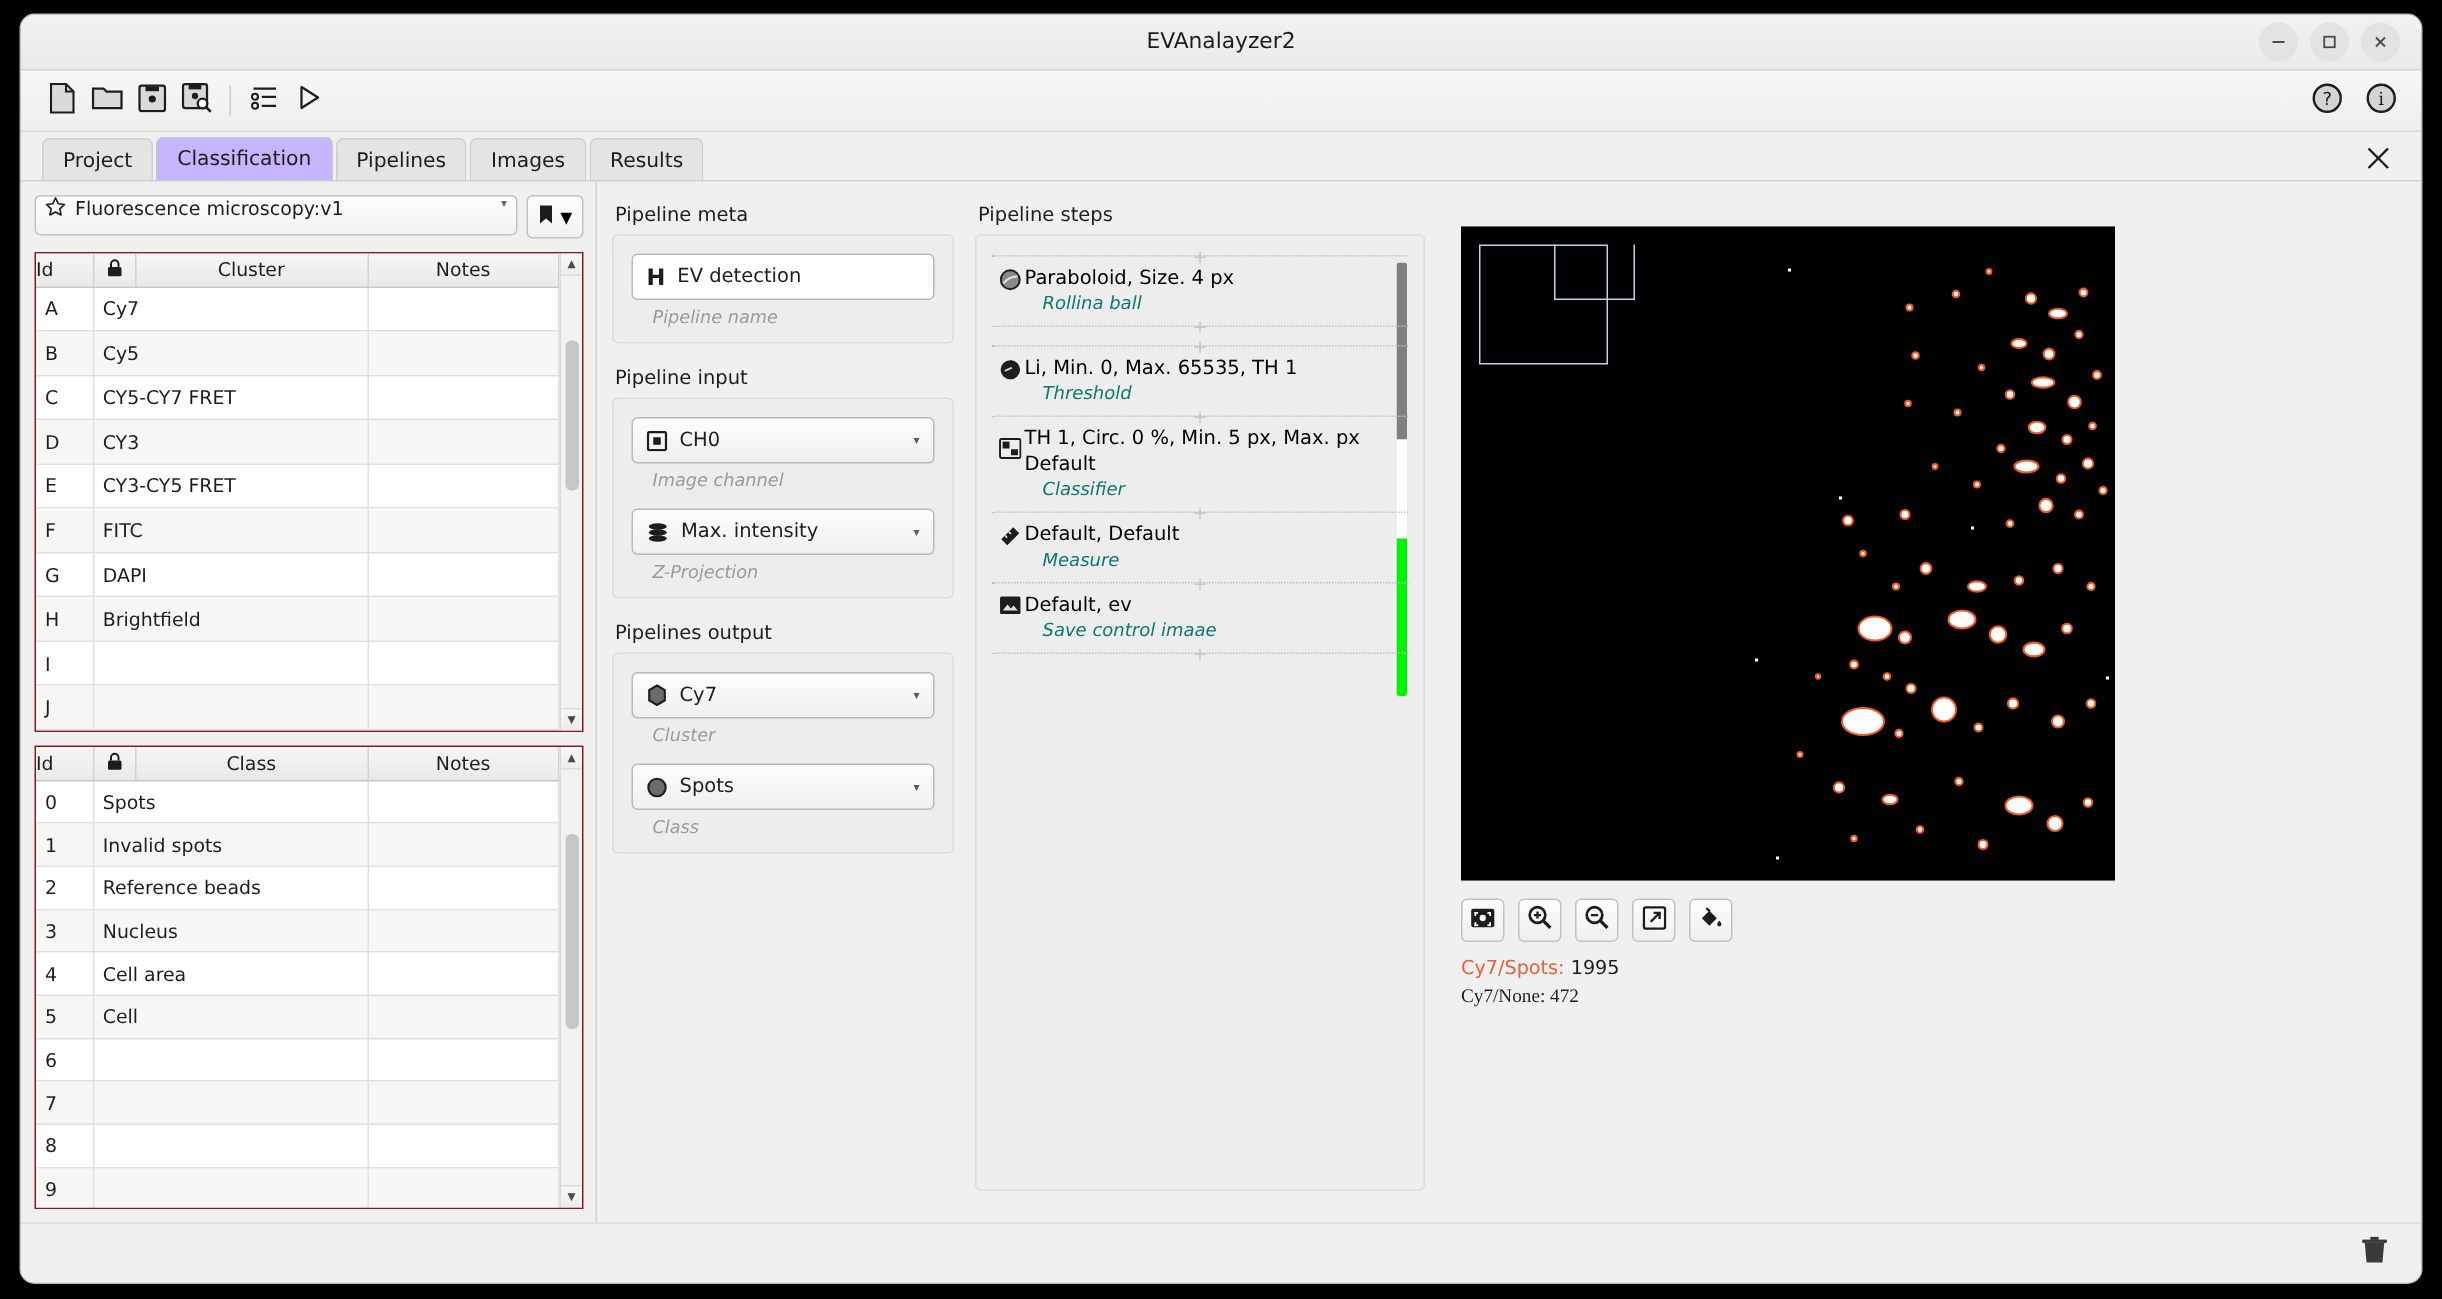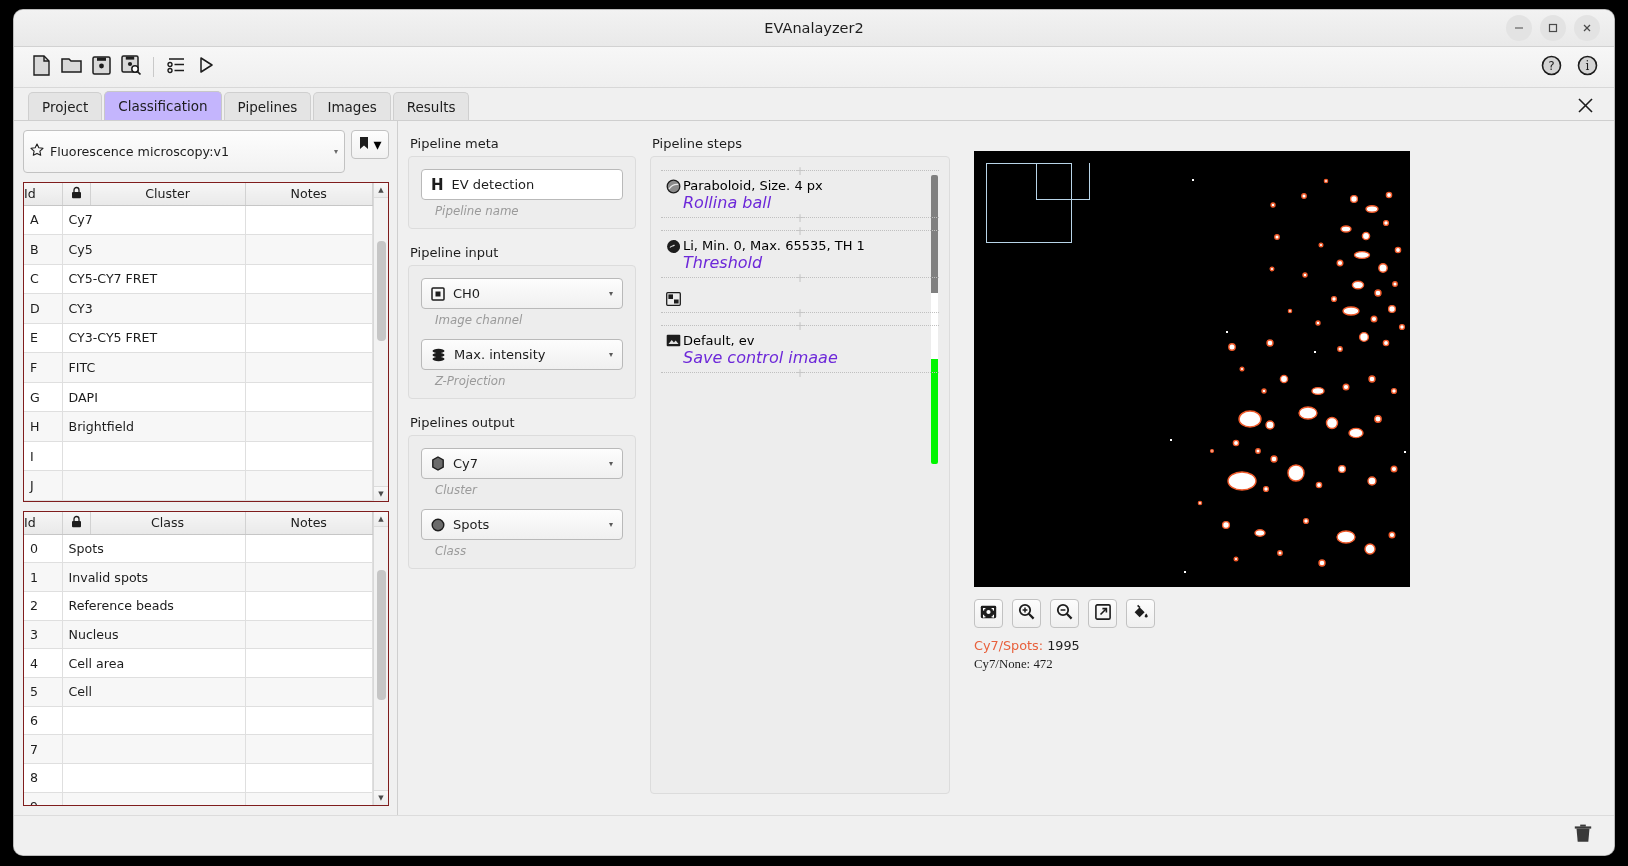--- a/index.html
+++ b/index.html
@@ -89,24 +89,24 @@
   
   .leftpanel {
     width: 384px; flex: 0 0 384px;
     background: #f0f0f0;
     border-right: 1px solid #cfcfcf;
     display: flex; flex-direction: column;
     padding: 9px 8px 0 9px;
   }
   .combo-row { display: flex; gap: 6px; margin-bottom: 9px; }
   .combo {
-    flex: 1 1 auto; height: 43px;
+    flex: 1 1 auto; height: 27px;
     background: linear-gradient(#fdfdfd,#f2f2f2);
     border: 1px solid #c2c2c2; border-radius: 4px;
-    display: flex; align-items: center; padding: 0 6px;
+    display: flex; padding: 0 6px;
     font-size: 12.7px; color: #1d1d1d; cursor: default;
   }
   .combo .lbl { margin-left: 6px; flex: 1 1 auto; white-space: nowrap; overflow: hidden; }
   .combo .caret { color: #6a6a6a; font-size: 8px; margin-left: 4px; }
   .bm-btn {
     width: 38px; height: 29px;
     background: linear-gradient(#fdfdfd,#f1f1f1);
     border: 1px solid #c2c2c2; border-radius: 4px;
     display: flex; align-items: center; justify-content: center; gap: 3px;
     cursor: default;
@@ -196,21 +196,21 @@
     content: ""; position: absolute; left: 10px; right: 10px; top: 6px;
     border-top: 1px dotted #c0c0c0;
   }
   .step-sep .plus { position: relative; color: #c6c6c6; font-size: 12px; line-height: 1; z-index: 2; }
   .step {
     display: flex; padding: 0 10px 0 12px; align-items: flex-start;
   }
   .step .sicon { width: 20px; flex: 0 0 20px; margin-top: 2px; display: flex; align-items: flex-start; justify-content: center; }
   .step .stxt { flex: 1 1 auto; min-width: 0; }
   .step-title { font-size: 13px; color: #000000; line-height: 17px; }
-  .step-sub { font-size: 16px; color: #6d28d9; font-style: italic; line-height: 17px; }
+  .step-sub { font-size: 12px; color: #0f766e; font-style: italic; line-height: 17px; margin-left: 12px; }
   .status-bar {
     position: absolute; right: 11px; top: 18px; width: 7px;
     display: flex; flex-direction: column; border-radius: 2px; overflow: hidden;
   }
 
   
   .previewcol { flex: 1 1 auto; padding: 15px 18px 0 10px; min-width: 0; }
   .preview {
     width: 436px; height: 436px; background: #000000; position: relative; overflow: hidden;
   }
@@ -659,25 +659,41 @@
               <span class="plus">+</span>
             </div>
           <div class="step">
             <span class="sicon" style="margin-top:8px">
               <svg width="15" height="14" viewBox="0 0 15 14">
                   <rect x="0.7" y="0.7" width="13.6" height="12.6" rx="1" fill="none" stroke="#1d1d1d" stroke-width="1.3"></rect>
                   <rect x="2.4" y="2.4" width="4.6" height="4.6" fill="#1d1d1d"></rect>
                   <rect x="8" y="7.5" width="4.6" height="4" fill="#1d1d1d"></rect>
                 </svg>
             </span>
+            <span class="stxt">
+              <div class="step-title">TH 1, Circ. 0 %, Min. 5 px, Max. px Default</div>
+              <div class="step-sub">Classifier</div>
+            </span>
           </div>
 
           <div class="step-sep">
               <span class="plus">+</span>
             </div>
+          <div class="step">
+            <span class="sicon">
+              <svg width="15" height="15" viewBox="0 0 15 15">
+                  <path d="M1.5 9.5L9.5 1.5l4 4-8 8z" fill="#1d1d1d"></path>
+                  <path d="M4 7l1.5 1.5M6.5 4.5L8 6" stroke="#f0f0f0" stroke-width="1.1"></path>
+                </svg>
+            </span>
+            <span class="stxt">
+              <div class="step-title">Default, Default</div>
+              <div class="step-sub">Measure</div>
+            </span>
+          </div>
 
           <div class="step-sep">
               <span class="plus">+</span>
             </div>
           <div class="step">
             <span class="sicon">
               <svg width="15" height="13" viewBox="0 0 15 13">
                   <rect x="0.7" y="0.7" width="13.6" height="11.6" rx="1" fill="#1d1d1d"></rect>
                   <path d="M2.5 10l3.2-4 2.2 2.6 1.8-2 2.8 3.4z" fill="#e0e0e0"></path>
                 </svg>

